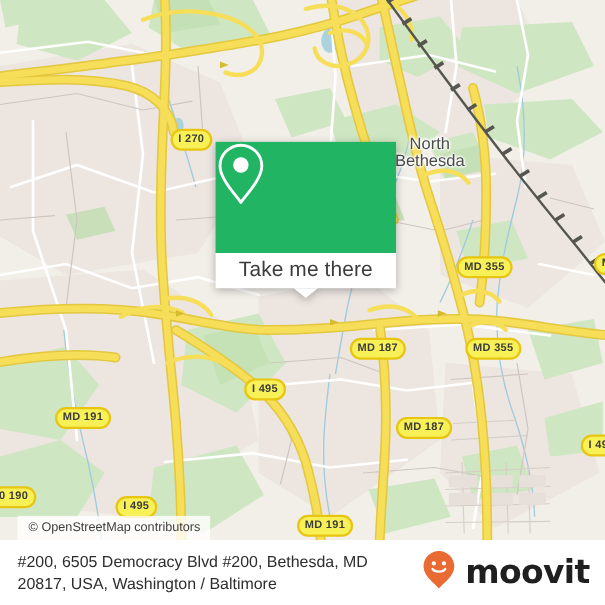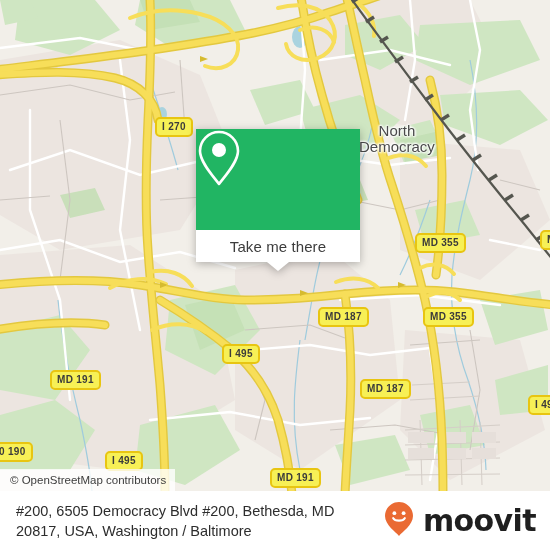--- a/index.html
+++ b/index.html
@@ -12,21 +12,21 @@
 
   
   .map{position:absolute;left:0;top:0;width:550px;height:491px;overflow:hidden;background:#f2efe9;}
   .map svg{position:absolute;left:0;top:0;}
 
   
   .shield{
     position:absolute;
     background:#f7f056;
     border:2px solid #e8c511;
-    border-radius:5px;
+    border-radius:10px;
     color:#3b3b3b;
     font-size:10px;
     font-weight:bold;
     letter-spacing:.3px;
     line-height:13px;
     padding:1px 5px 2px 5px;
     white-space:nowrap;
     text-align:center;
     font-family:"Liberation Sans", sans-serif;
   }
@@ -51,34 +51,34 @@
   }
   .card-top{
     height:101px;background:#21b563;
     display:flex;align-items:center;justify-content:center;
   }
   .card-bottom{
     height:32px;background:#ffffff;
     display:flex;align-items:center;justify-content:center;
   }
   .card-label{
-    color:#3c3c3c;font-size:15px;letter-spacing:.1px;
+    color:#3c3c3c;font-size:19px;letter-spacing:.1px;
     font-family:"Liberation Sans", sans-serif;
   }
   .card-tail{
     position:absolute;left:50%;top:133px;margin-left:-11px;
     width:0;height:0;
     border-left:11px solid transparent;
     border-right:11px solid transparent;
     border-top:9px solid #ffffff;
   }
 
   
   .attrib{
-    position:absolute;left:0;top:469px;height:22px;
+    position:absolute;left:16px;top:469px;height:22px;
     background:rgba(255,255,255,.80);
     display:flex;align-items:center;
     padding:0 9px 0 10px;
     box-sizing:border-box;
   }
   .attrib-text{
     color:#3d3d3d;font-size:11.5px;white-space:nowrap;
     font-family:"Liberation Sans", sans-serif;
   }
 
@@ -289,21 +289,21 @@
     <div class="shield" style="left:50px;top:370px;">MD 191</div>
     <div class="shield" style="left:360px;top:379px;">MD 187</div>
     <div class="shield" style="left:528px;top:395px;">I 49</div>
     <div class="shield" style="left:540px;top:230px;">M</div>
     <div class="shield" style="left:-8px;top:442px;">0 190</div>
     <div class="shield" style="left:105px;top:451px;">I 495</div>
     <div class="shield" style="left:270px;top:468px;">MD 191</div>
 
     <div class="place" style="left:359px;top:84px;">
       <div>North</div>
-      <div>Democracy</div>
+      <div>Bethesda</div>
     </div>
 
     <div class="card">
       <div class="card-top">
         <span>
           <svg width="46" height="58" viewBox="0 0 46 58" fill="none" xmlns="http://www.w3.org/2000/svg">
             <path d="M23 3 C12.5 3 4 11.5 4 22 C4 33.5 18 48 23 55 C28 48 42 33.5 42 22 C42 11.5 33.5 3 23 3 Z" stroke="#ffffff" stroke-width="2.6" fill="none" stroke-linejoin="round"></path>
             <circle cx="23" cy="21" r="7" fill="#ffffff"></circle>
           </svg>
         </span>

